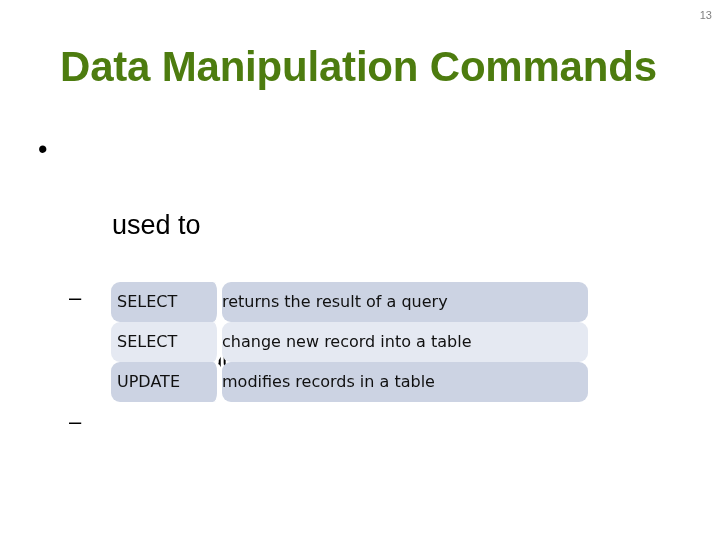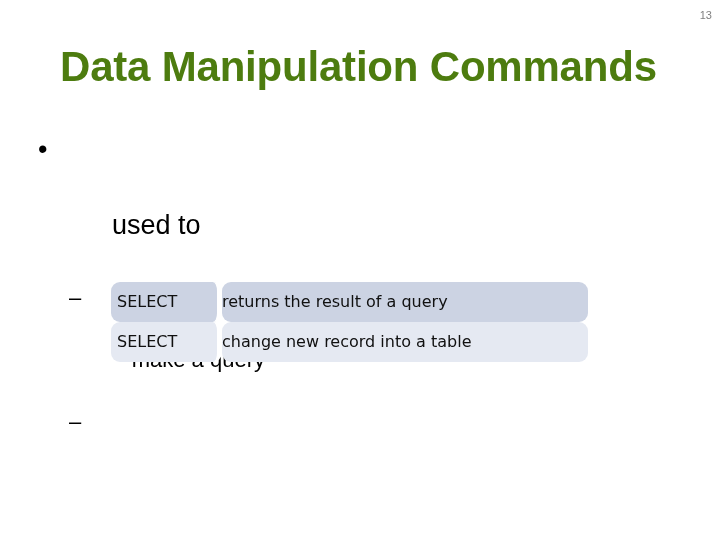--- a/index.html
+++ b/index.html
@@ -158,16 +158,20 @@
   <table class="cmd-table">
     <tbody>
       <tr class="row-dark">
         <td class="cmd">SELECT</td>
         <td class="desc">returns the result of a query</td>
       </tr>
       <tr class="row-light">
         <td class="cmd">SELECT</td>
         <td class="desc">change new record into a table</td>
       </tr>
+      <tr class="row-dark">
+        <td class="cmd">UPDATE</td>
+        <td class="desc">modifies records in a table</td>
+      </tr>
     </tbody>
   </table>
 
 </div>
 
 </body></html>

